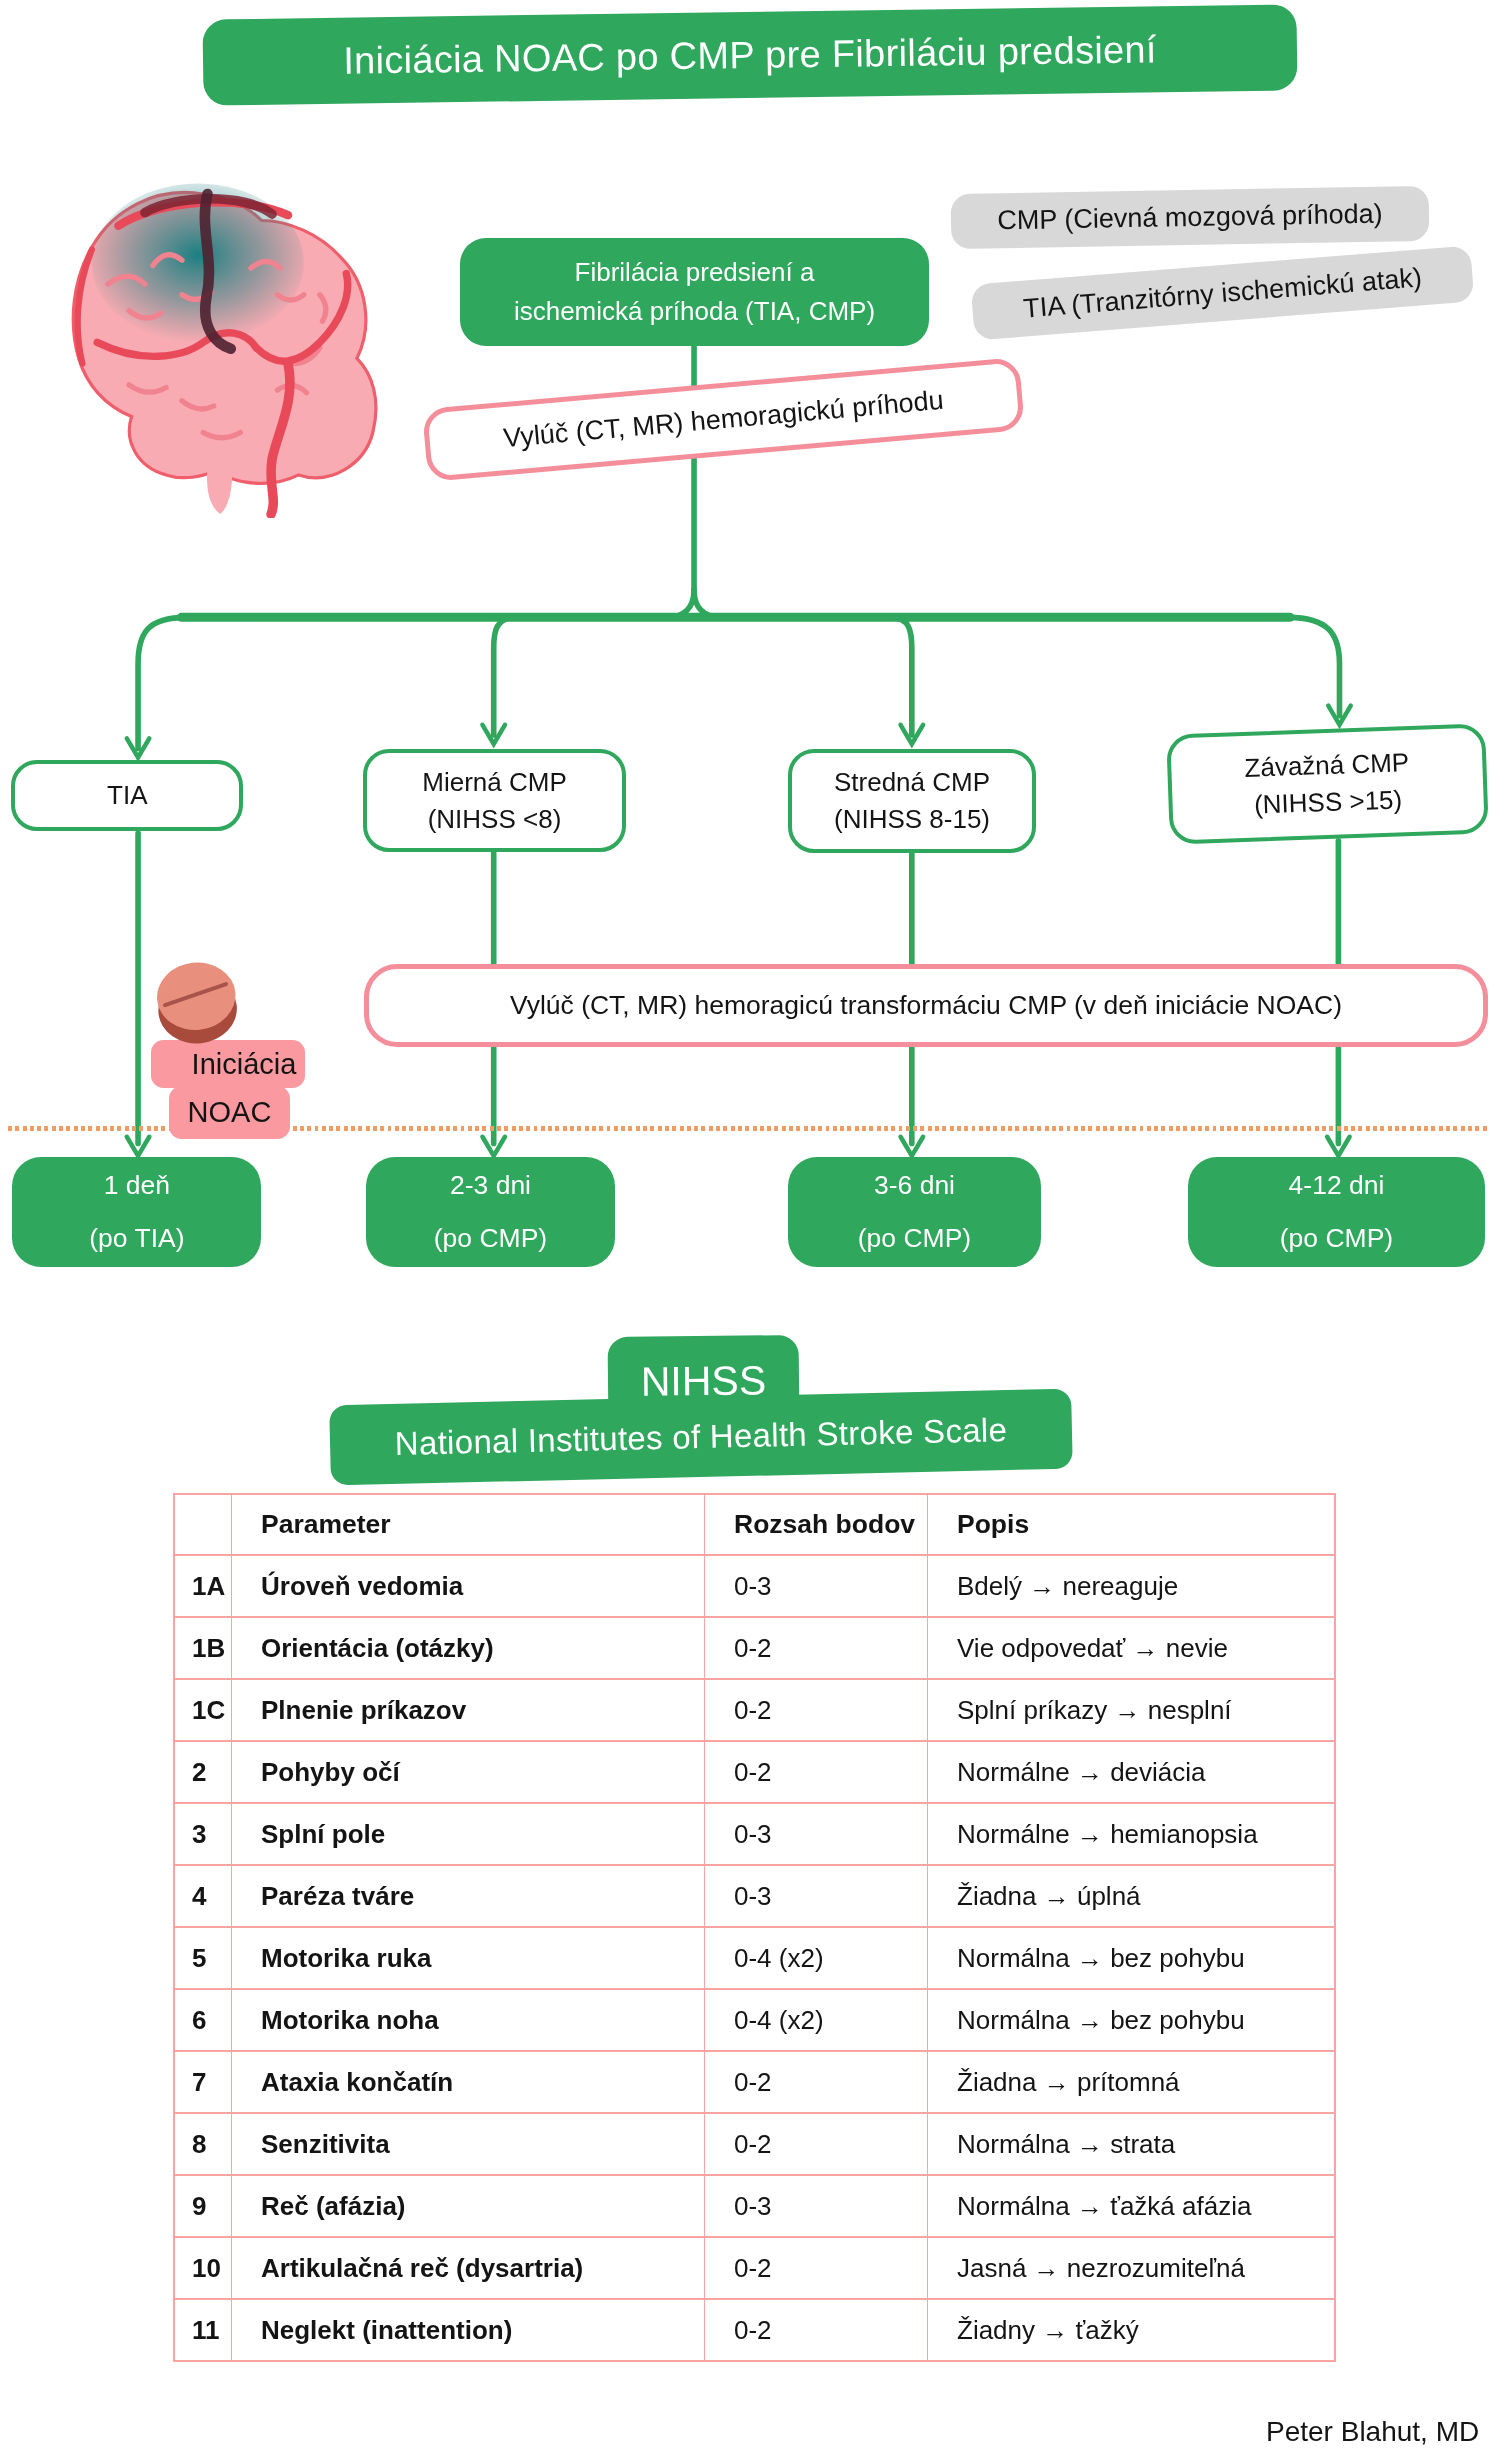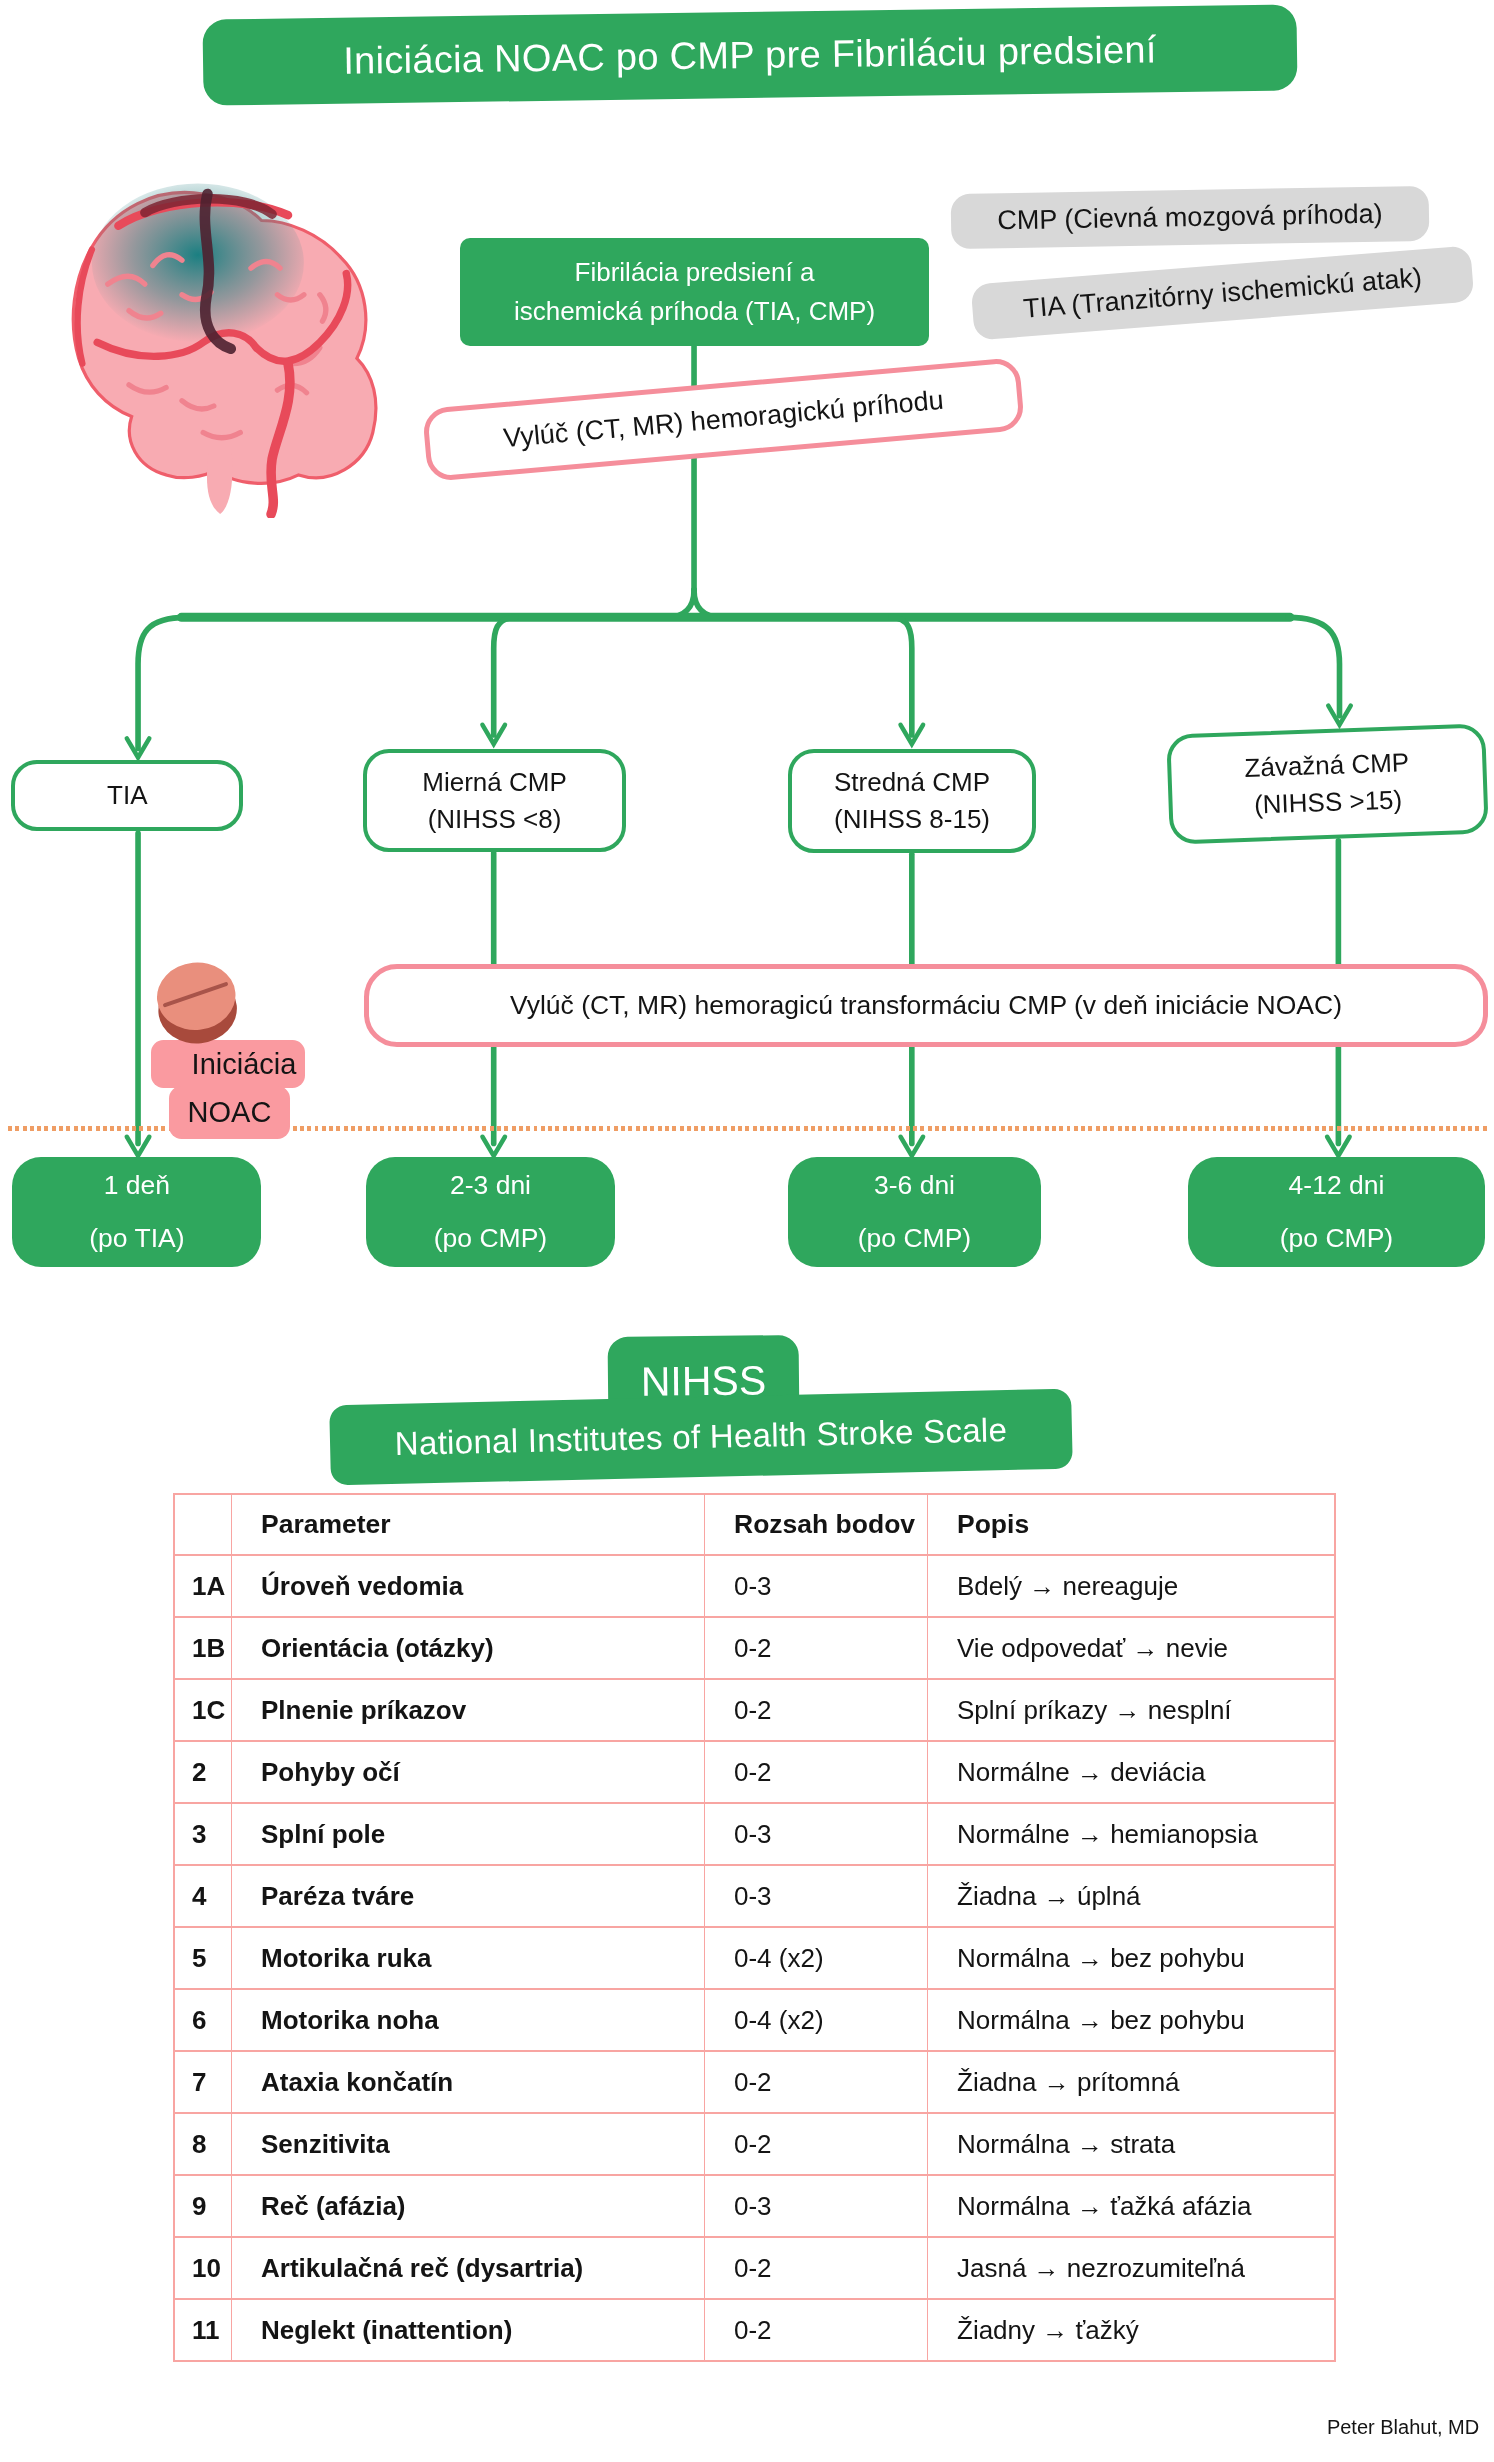--- a/index.html
+++ b/index.html
@@ -11,39 +11,39 @@
     --grey-badge:#d8d8d8; --noac-highlight:#fa9aa0; --timeline-dotted:#ef9d64;
   }
   .abs { position: absolute; }
   .center { display:flex; flex-direction:column; align-items:center; justify-content:center; text-align:center; }
   .gfill { background: var(--green); color:#fff; }
   .goutline { background:#fff; border:4.5px solid var(--green); }
   .pinkoutline { background:#fff; border:5px solid var(--pink-border); }
   .badge { background: var(--grey-badge); border-radius:19px; font-size:27px; }
   .gline { stroke: var(--green); fill:none; stroke-linecap: round; }
   .title-banner { border-radius:23.6px; font-size:38px; letter-spacing:0.3px; transform:rotate(-0.8deg); }
-  .rootbox { border-radius:10px; font-size:26px; line-height:39px; }
+  .rootbox { border-radius:26px; font-size:26px; line-height:39px; }
   .catbox { border-radius:26px; font-size:26px; line-height:37px; }
   .resbox { border-radius:29px; font-size:26.5px; }
   .resbox .l2 { margin-top:21.4px; }
   .pinkbox { font-size:27px; }
   .noac-line { position:absolute; background:var(--noac-highlight); border-radius:12.4px;
     display:flex; align-items:center; justify-content:center; font-size:29px; color:#141414; }
   .dotted { height:5px; background: repeating-linear-gradient(90deg, var(--timeline-dotted) 0 3.9px, transparent 3.9px 7.3px); }
   .nihss-tab { border-radius:20px 20px 0 0; font-size:41px; transform:rotate(-0.6deg); }
   .nihss-bar { border-radius:17px; font-size:33px; transform:rotate(-1.3deg); letter-spacing:0.3px; }
   
   .ntable { border:2.3px solid var(--table-border); background:#fff; }
   .tr { display:grid; grid-template-columns:56px 473px 223px 1fr; height:62px; border-top:2.8px solid var(--table-border); }
   .tr.thead { border-top:none; height:59px; }
   .td { display:flex; align-items:center; padding-left:29px; font-size:26px; border-left:1.7px solid var(--table-border); overflow:hidden; white-space:nowrap; }
   .td.c0 { border-left:none; padding-left:17px; font-weight:bold; }
   .td.c1 { font-weight:bold; }
   .thead .td { font-weight:bold; font-size:26.5px; }
-  .footer { font-size:20px; }
+  .footer { font-size:28px; }
 </style>
 </head>
 <body>
 
 <div id="stage" style="--green: #2fa75d; --pink-border: #f58e9b; --table-border: #f8a5a2; --grey-badge: #d8d8d8; --noac-highlight: #fa9aa0; --timeline-dotted: #ef9d64;">
 
   <svg class="abs" style="left:0;top:0;z-index:1" width="1495" height="2462" viewBox="0 0 2656 4375">
     <g>
       <path class="gline" stroke-width="10" d="M1233,613 L1233,1048"></path>
       <path class="gline" stroke-width="10" d="M1233,1048 C1233,1080 1216,1097 1184,1097"></path>

